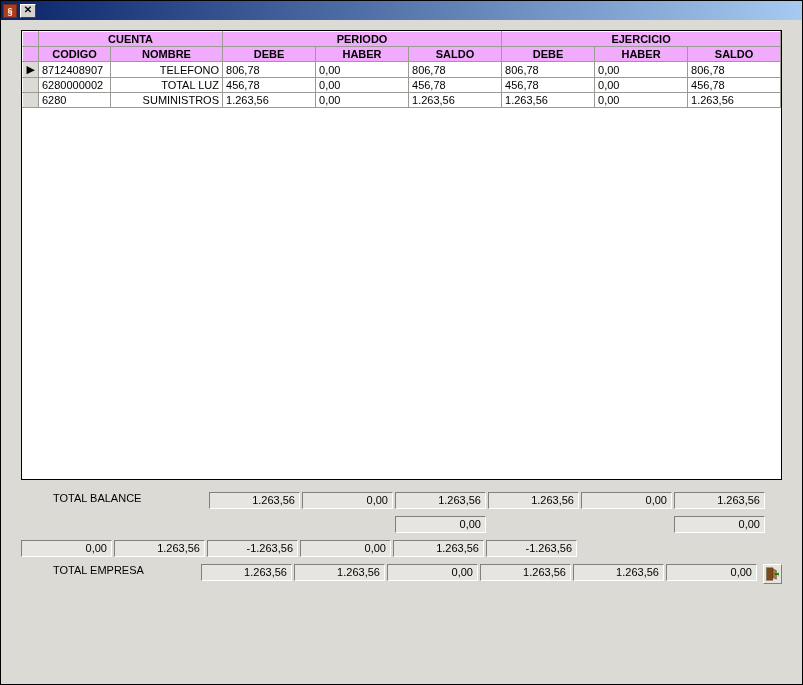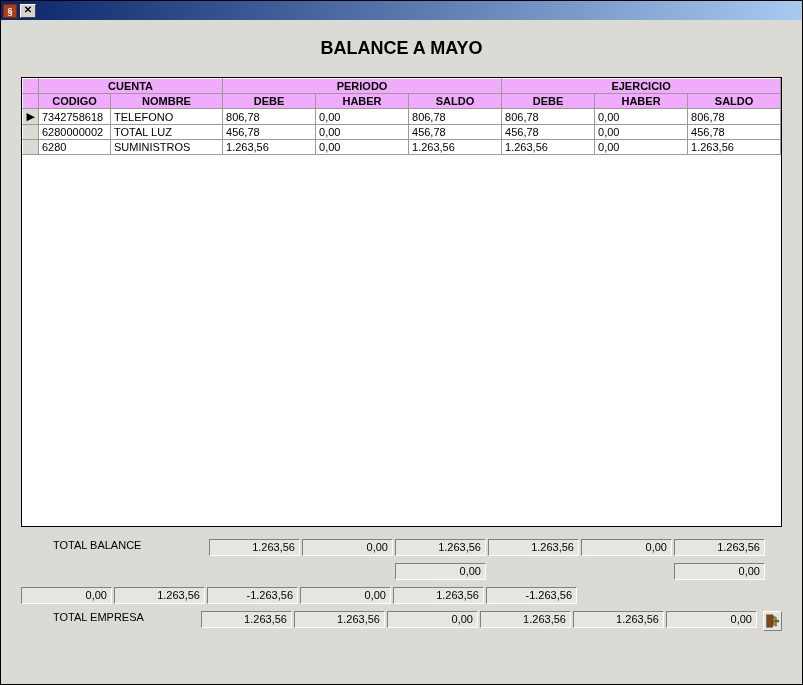--- a/index.html
+++ b/index.html
@@ -108,21 +108,21 @@
     }
     .grid td.row-ind {
       background: #dcdad5;
       width: 16px;
       text-align: right;
       color:#000;
       border-left-color:#fff;
       border-top-color:#fff;
     }
     .grid td.code { text-align: left; }
-    .grid td.name { text-align: left; }
+    .grid td.name { text-align: right; }
     .grid td.num  { text-align: left; }
 
     col.c-ind { width: 16px; }
     col.c-code { width: 72px; }
     col.c-name { width: 112px; }
     col.c-num { width: 93px; }
     col.c-scroll { width: 16px; }
 
     .grid .scroll-th {
       background:#dcdad5;
@@ -170,21 +170,20 @@
 
 <div class="window">
 
   <div class="titlebar">
     <div class="appicon">§</div>
     <div class="close-btn">✕</div>
   </div>
 
   <div class="client">
 
-    <div class="main-title">BALANCE A MAYO</div>
 
     <div class="grid-wrap">
       <table class="grid">
         <colgroup>
           <col class="c-ind">
             <col class="c-code">
             <col class="c-name">
           <col class="c-num">
             <col class="c-num">
             <col class="c-num">
@@ -209,21 +208,21 @@
             <th>HABER</th>
             <th>SALDO</th>
             <th>DEBE</th>
             <th>HABER</th>
             <th>SALDO</th>
           </tr>
         </thead>
         <tbody id="grid-body">
             <tr>
               <td class="row-ind">▶</td>
-              <td class="code">7342758618</td>
+              <td class="code">8712408907</td>
               <td class="name">TELEFONO</td>
               <td class="num">806,78</td>
               <td class="num">0,00</td>
               <td class="num">806,78</td>
               <td class="num">806,78</td>
               <td class="num">0,00</td>
               <td class="num">806,78</td>
               <td style="background:#dcdad5;"></td>
             </tr>
             <tr>

